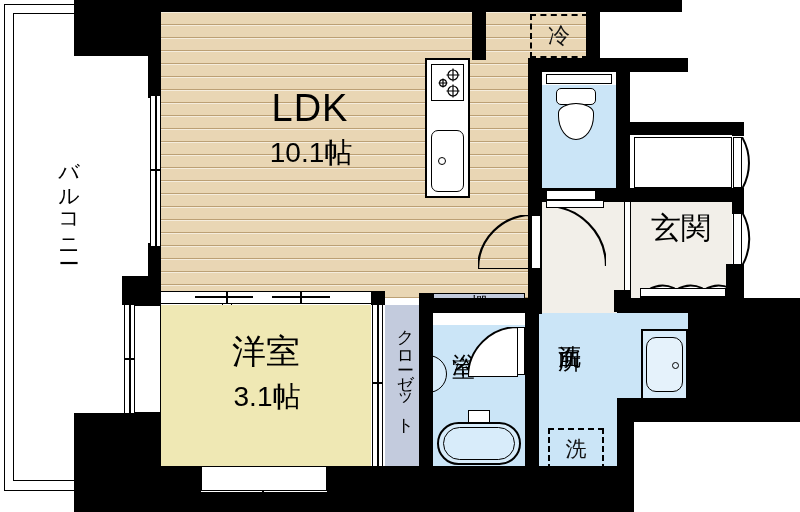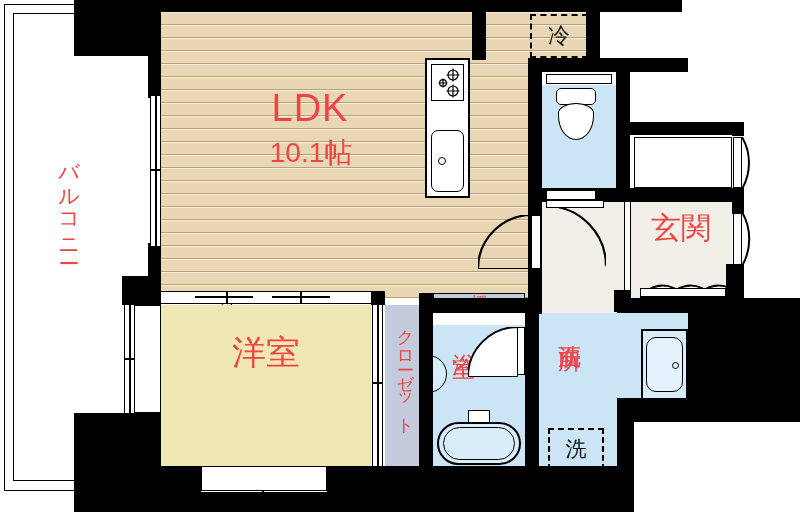--- a/index.html
+++ b/index.html
@@ -35,29 +35,29 @@
   .floor-hall{background:#f2efe9;}
   .floor-closet{background:#c3cbdd;}
   .floor-shelf{background:#c3cbdd;}
   .floor-shoe{background:#adb6cf;}
   .floor-white{background:#ffffff;}
   .thin{border:1.4px solid #000;}
 
   
   .lbl{
     position:absolute;
-    color:#ef4444;
+    color:#000000;
     text-align:center;
     white-space:nowrap;
     line-height:1.08;
     font-weight:500;
   }
   .lbl-ldk{font-size:38px;letter-spacing:1px;}
   .lbl-area{font-size:28px;letter-spacing:0px;}
-  .lbl-room{font-size:30px;}
+  .lbl-room{font-size:30px;font-family:Liberation Serif, serif;}
   .lbl-mid{font-size:21px;}
   .lbl-sm{font-size:17px;}
   .vert{
     writing-mode:vertical-rl;
     text-orientation:upright;
     letter-spacing:2px;
   }
   
   .dashbox{
     border:2.5px dashed #000;
@@ -193,20 +193,21 @@
     <path d="M54 0 A54 54 0 0 0 0 54 L54 54 Z" fill="none" stroke="#000" stroke-width="2.2"></path>
   </svg>
 
   <svg class="abs" style="left:546px;top:206px;width:60px;height:60px;" viewBox="0 0 60 60">
     <path d="M0 0 A60 60 0 0 1 60 60" fill="none" stroke="#000" stroke-width="2.2"></path>
   </svg>
   <div class="abs doorpanel" style="left:546px;top:200px;width:58px;height:8px;"></div>
 
   <div class="abs floor-washitsu" style="left:161px;top:305px;width:210px;height:161px;"></div>
   <div class="lbl lbl-room" style="left:196px;top:334px;width:140px;font-size:34px;">洋室</div>
+  <div class="lbl lbl-area" style="left:186px;top:382px;width:162px;">3.1帖</div>
 
   <div class="abs win" style="left:161px;top:291px;width:210px;height:13px;"></div>
   <div class="abs winline" style="left:226px;top:291px;width:1.8px;height:13px;"></div>
   <div class="abs winline" style="left:300px;top:291px;width:1.8px;height:13px;"></div>
   <div class="abs winline" style="left:195px;top:296px;width:58px;height:1.6px;"></div>
   <div class="abs winline" style="left:272px;top:296px;width:58px;height:1.6px;"></div>
 
   <div class="abs wall" style="left:122px;top:276px;width:39px;height:29px;"></div>
   <div class="abs win-v" style="left:124px;top:305px;width:11px;height:108px;"></div>
   <div class="abs winline" style="left:124px;top:358px;width:11px;height:2px;"></div>

